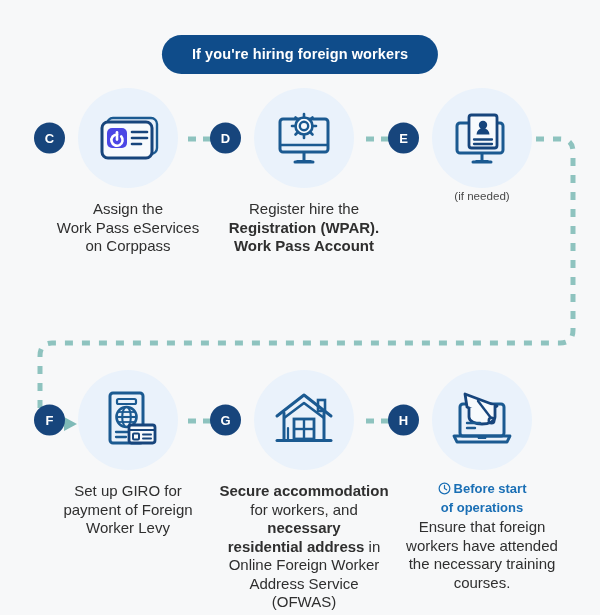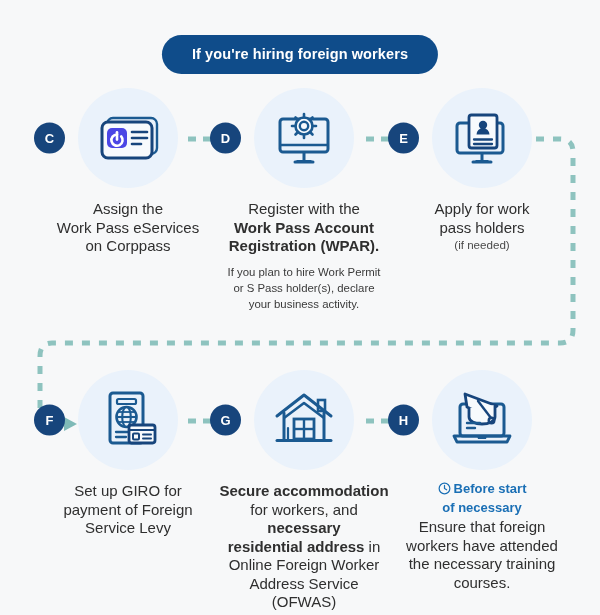--- a/index.html
+++ b/index.html
@@ -225,46 +225,41 @@
             <line x1="8.5" y1="0" x2="12" y2="0"></line>
             <line x1="-6" y1="-6" x2="-8.5" y2="-8.5"></line>
             <line x1="6" y1="-6" x2="8.5" y2="-8.5"></line>
             <line x1="-6" y1="6" x2="-8.5" y2="8.5"></line>
             <line x1="6" y1="6" x2="8.5" y2="8.5"></line>
           </g>
         </g>
       </svg>
     </div>
     <div class="caption">
-      <div>Register with the</div>
+      <div>Register hire the</div>
+      <div><b>Registration (WPAR).</b></div>
       <div><b>Work Pass Account</b></div>
-      <div><b>Registration (WPAR).</b></div>
-    </div>
-    <div class="subcaption">If you plan to hire Work Permit or S Pass holder(s), declare your business activity.</div>
+    </div>
   </div>
 
   <div class="step" id="step-e">
     <div class="icon-zone">
       <div class="halo"></div>
       <div class="badge">E</div>
       <svg class="glyph" viewBox="0 0 76 76">
         <rect x="13" y="23" width="46" height="30" rx="3" fill="none" stroke="#1b5a91" stroke-width="3"></rect>
         <line x1="38" y1="53" x2="38" y2="60" stroke="#1b5a91" stroke-width="3"></line>
         <path d="M30,62 L46,62 L44,60 L32,60 z" fill="#1b5a91"></path>
         <path d="M29,62 L47,62" stroke="#1b5a91" stroke-width="3" stroke-linecap="round"></path>
         <rect x="25" y="15" width="28" height="33" rx="2.5" fill="#f7fafd" stroke="#17457c" stroke-width="2.8"></rect>
         <circle cx="39" cy="25" r="4.2" fill="#17457c"></circle>
         <path d="M32.5,34.5 a6.5,6.5 0 0,1 13,0 z" fill="#17457c"></path>
         <line x1="30" y1="39.5" x2="48" y2="39.5" stroke="#17457c" stroke-width="2.3" stroke-linecap="round"></line>
         <line x1="30" y1="44" x2="48" y2="44" stroke="#17457c" stroke-width="2.3" stroke-linecap="round"></line>
       </svg>
-    </div>
-    <div class="caption">
-      <span style="white-space:pre-line">Apply for work
-pass holders</span>
     </div>
     <div class="note-small">(if needed)</div>
   </div>
 
   <div class="step" id="step-f">
     <div class="icon-zone">
       <div class="halo"></div>
       <div class="badge">F</div>
       <svg class="glyph" viewBox="0 0 76 76">
         <rect x="20" y="11" width="33" height="50" rx="3" fill="none" stroke="#1b5a91" stroke-width="3"></rect>
@@ -281,21 +276,21 @@
         <rect x="39" y="43" width="26" height="18" rx="2.4" fill="#f7fafd" stroke="#17457c" stroke-width="2.8"></rect>
         <line x1="39" y1="48" x2="65" y2="48" stroke="#17457c" stroke-width="2"></line>
         <rect x="43" y="51.5" width="6" height="6" rx="1" fill="none" stroke="#17457c" stroke-width="2"></rect>
         <line x1="53" y1="52.5" x2="61" y2="52.5" stroke="#17457c" stroke-width="2" stroke-linecap="round"></line>
         <line x1="53" y1="56.5" x2="61" y2="56.5" stroke="#17457c" stroke-width="2" stroke-linecap="round"></line>
       </svg>
     </div>
     <div class="caption">
       <span style="white-space:pre-line">Set up GIRO for
 payment of Foreign
-Service Levy</span>
+Worker Levy</span>
     </div>
   </div>
 
   <div class="step" id="step-g">
     <div class="icon-zone">
       <div class="halo"></div>
       <div class="badge">G</div>
       <svg class="glyph" viewBox="0 0 76 76">
         <path d="M11,34 L38,13 L65,34" fill="none" stroke="#1b5a91" stroke-width="3" stroke-linejoin="round" stroke-linecap="round"></path>
         <path d="M18,31 L18,58 M58,31 L58,58" stroke="#1b5a91" stroke-width="3" stroke-linecap="round"></path>
@@ -338,21 +333,21 @@
         <line x1="23" y1="46" x2="31" y2="46" stroke="#1b5a91" stroke-width="2.4" stroke-linecap="round"></line>
       </svg>
     </div>
     <div class="timing">
       <span class="clock-icon">
         <svg width="13" height="13" viewBox="0 0 16 16">
           <circle cx="8" cy="8" r="6.6" fill="none" stroke="#1a6fb5" stroke-width="1.5"></circle>
           <path d="M8,4.2 L8,8 L10.6,9.6" fill="none" stroke="#1a6fb5" stroke-width="1.5" stroke-linecap="round"></path>
         </svg>
       </span><span>Before start</span>
-      <div>of necessary</div>
+      <div>of operations</div>
       <div class="timing-body" style="white-space:pre-line">Ensure that foreign
 workers have attended
 the necessary training
 courses.</div>
     </div>
   </div>
 
 </div>
 
 </body></html>

